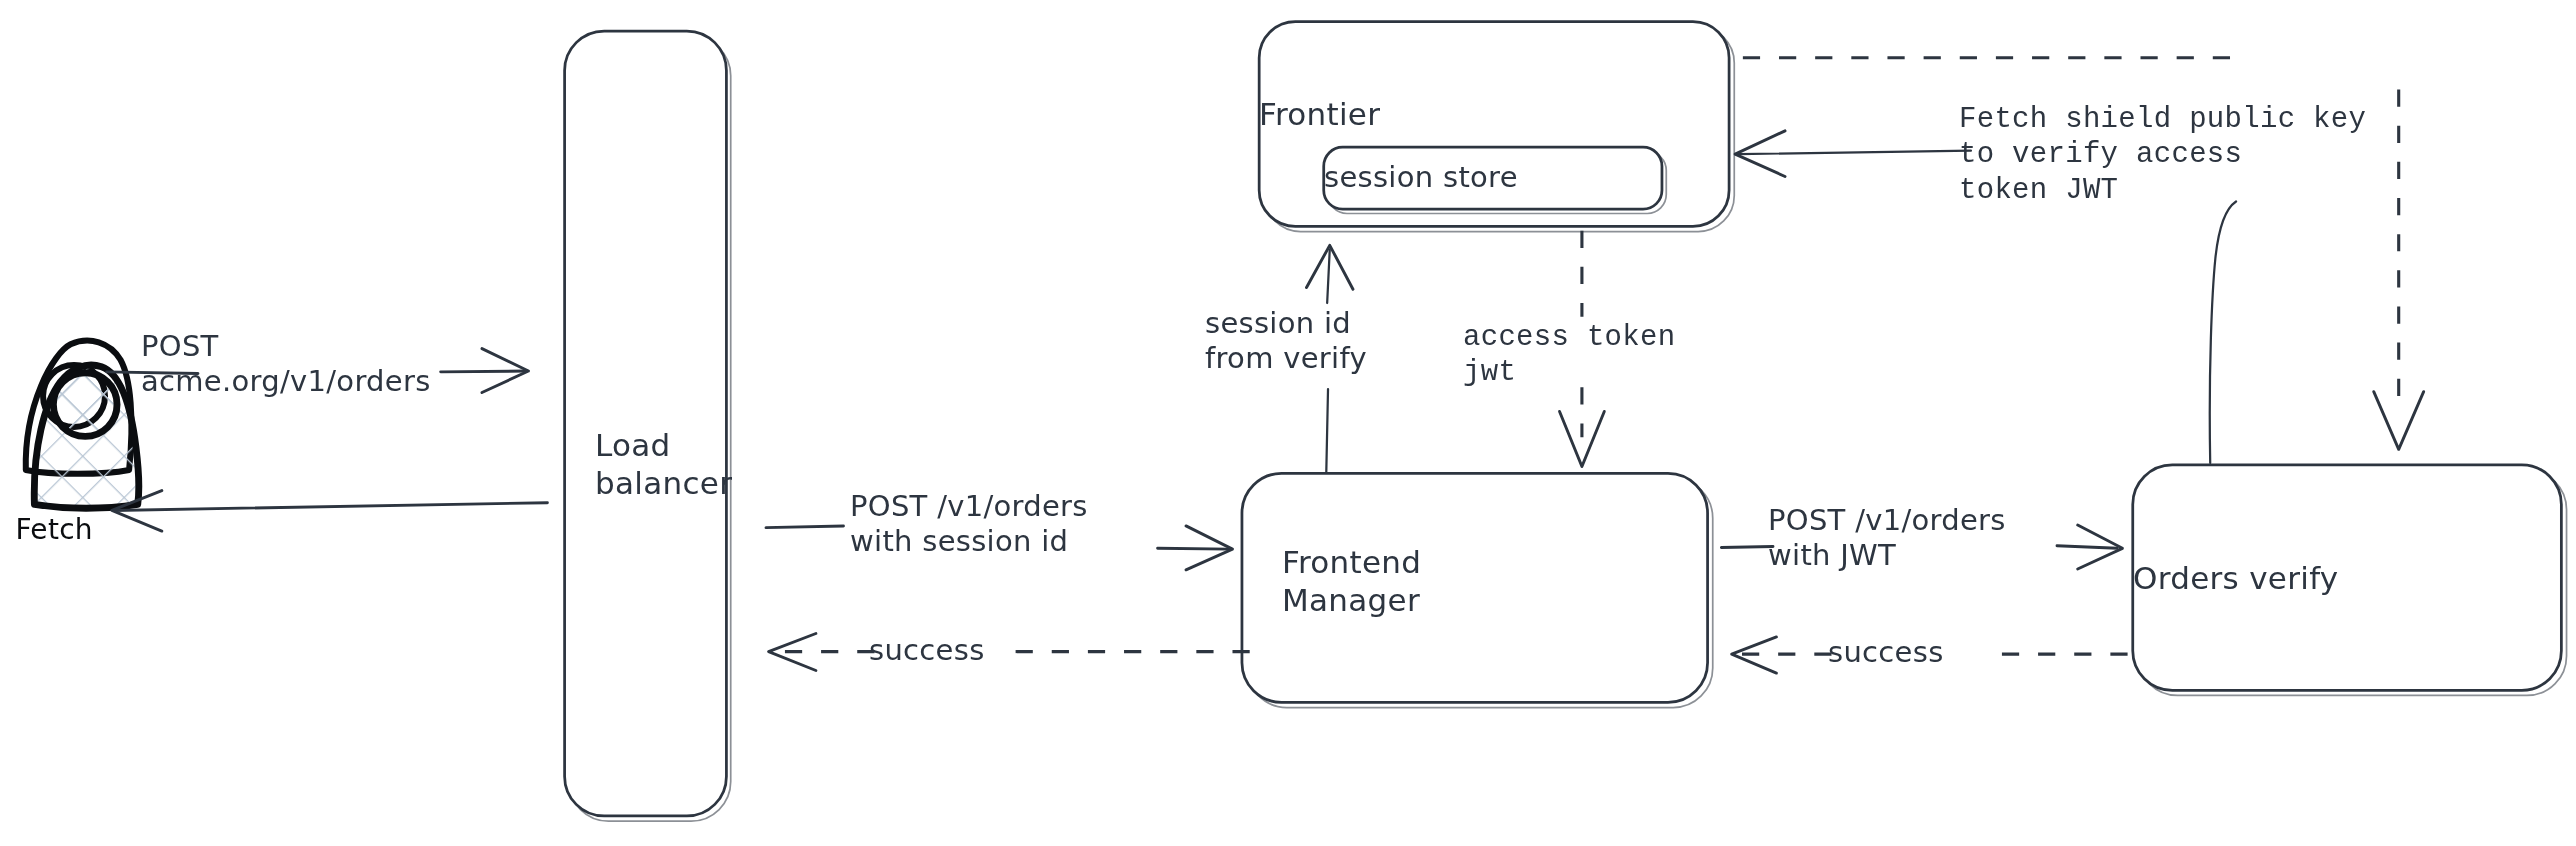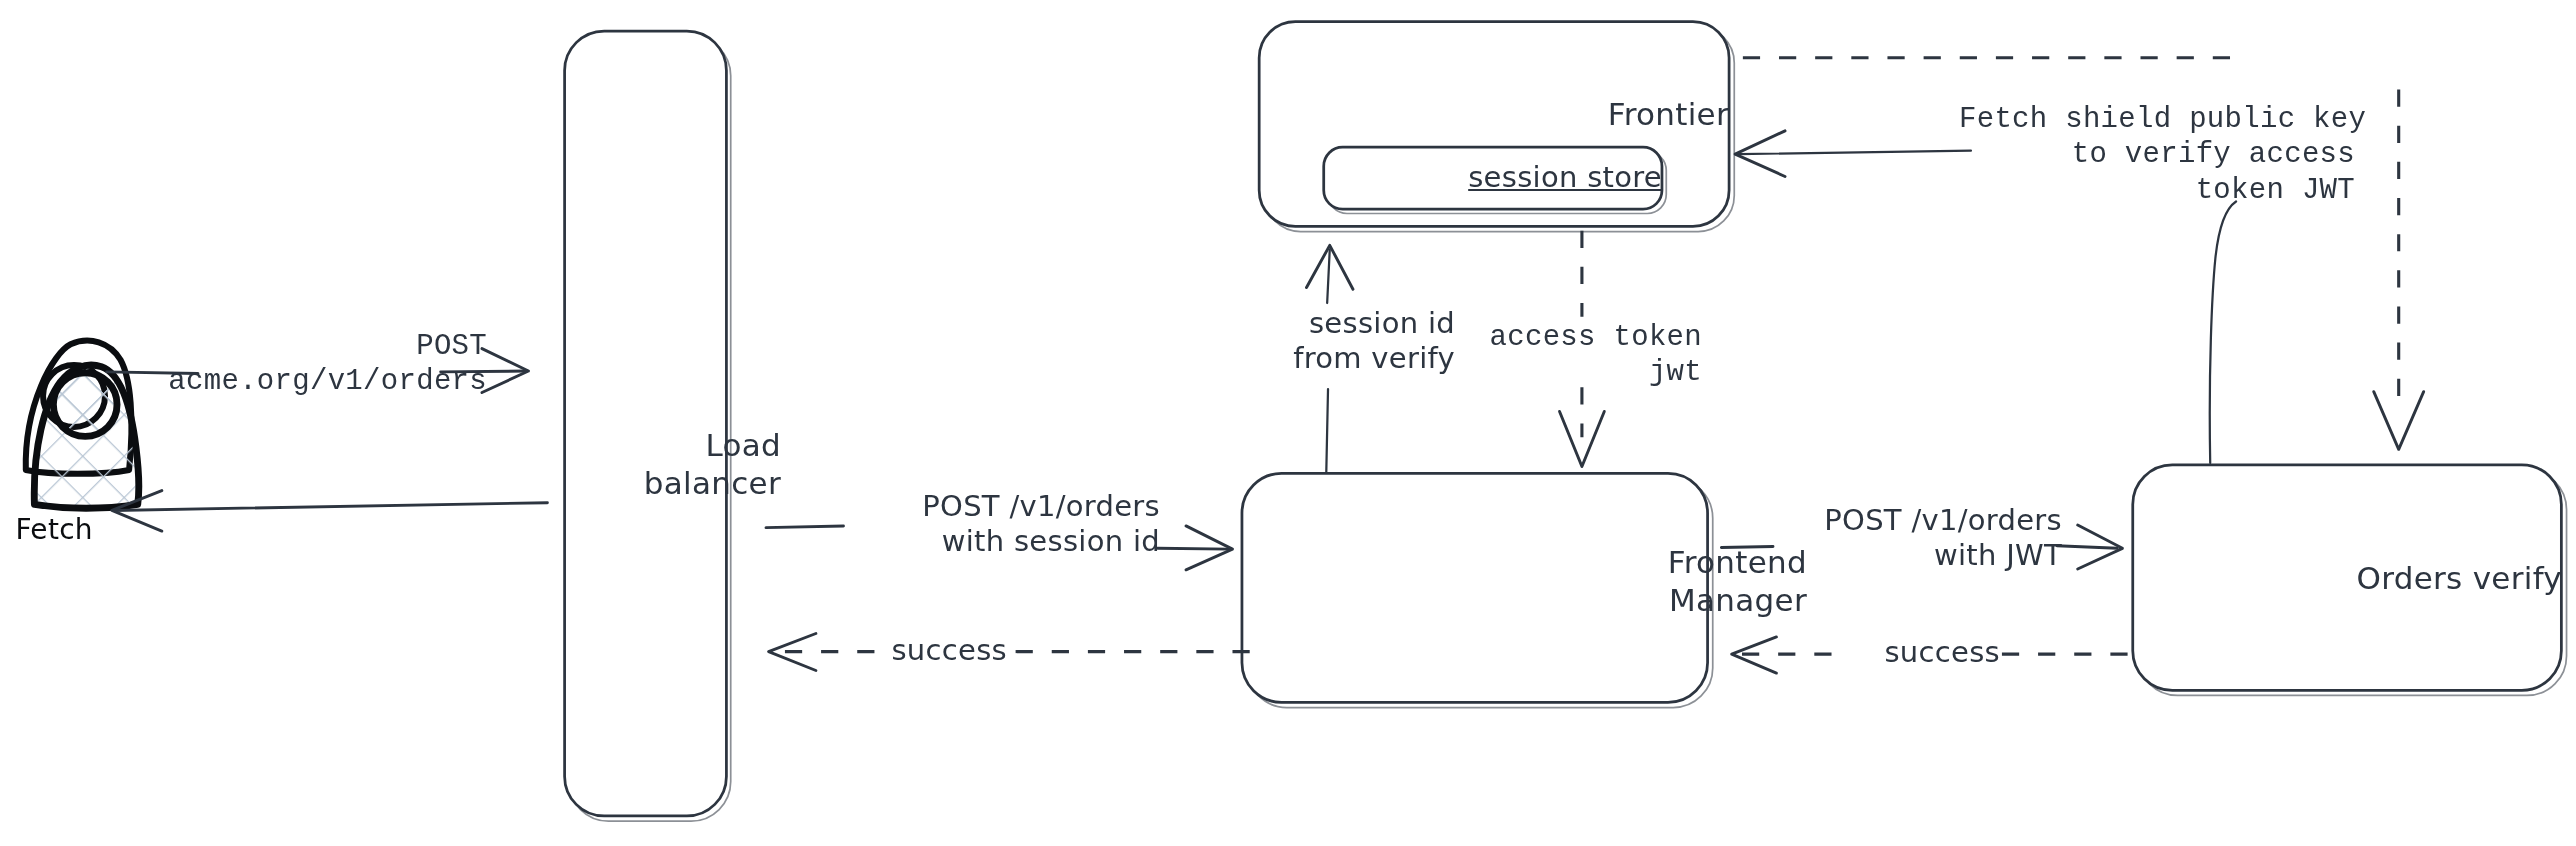--- a/index.html
+++ b/index.html
@@ -84,21 +84,21 @@
     stroke-width: 3;
   }
   .label {
     position: absolute;
     font-family: "DejaVu Sans", sans-serif;
     color: #2d3540;
     font-size: 29px;
     line-height: 1.22;
     white-space: pre;
     letter-spacing: 0.3px;
-    text-align: right;
+    text-align: left;
     user-select: none;
   }
   .node-label {
     font-size: 31px;
     line-height: 1.24;
   }
   .actor-label {
     color: #0b0d10;
     font-size: 28px;
     font-weight: 500;
@@ -222,28 +222,28 @@
 
   </svg>
 
   <div class="label actor-label" style="left:15.5px; top:513px; width:112px; text-align:left;">Fetch</div>
 
   <div class="label node-label" style="left:595px; top:382px; width:186px;margin-top:44px;">Load
 balancer</div>
 
   <div class="label node-label" style="left:1259px; top:95px; width:470px;">Frontier</div>
 
-  <div class="label node-label" style="left:1324px; top:160px; width:338px; font-size:29px;text-decoration:underline;">session store</div>
+  <div class="label node-label" style="left:1324px; top:160px; width:338px; font-size:29px;">session store</div>
 
   <div class="label node-label" style="left:1242px; top:543px; width:525px;padding-left:40px;">Frontend
 Manager</div>
 
   <div class="label node-label" style="left:2133px; top:559px; width:429px;">Orders verify</div>
 
-  <div class="label edge-label" style="left:160px; top:329px; width:327px;font-family:Liberation Mono, monospace;">POST
+  <div class="label edge-label" style="left:141px; top:329px; width:327px;">POST
 acme.org/v1/orders</div>
 
   <div class="label edge-label" style="left:850px; top:489px; width:310px;">POST /v1/orders
 with session id</div>
 
   <div class="label edge-label" style="left:869px; top:633px; width:138px;">success</div>
 
   <div class="label edge-label" style="left:1768px; top:503px; width:294px;">POST /v1/orders
 with JWT</div>
 

